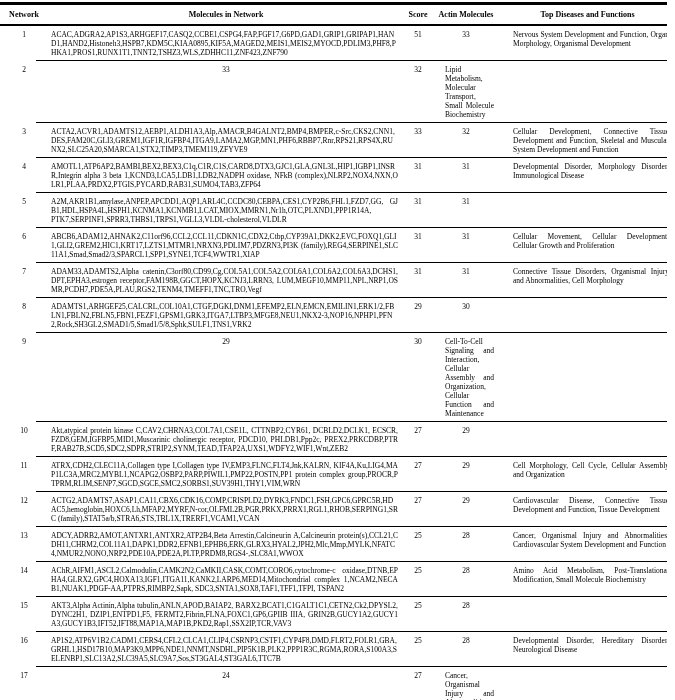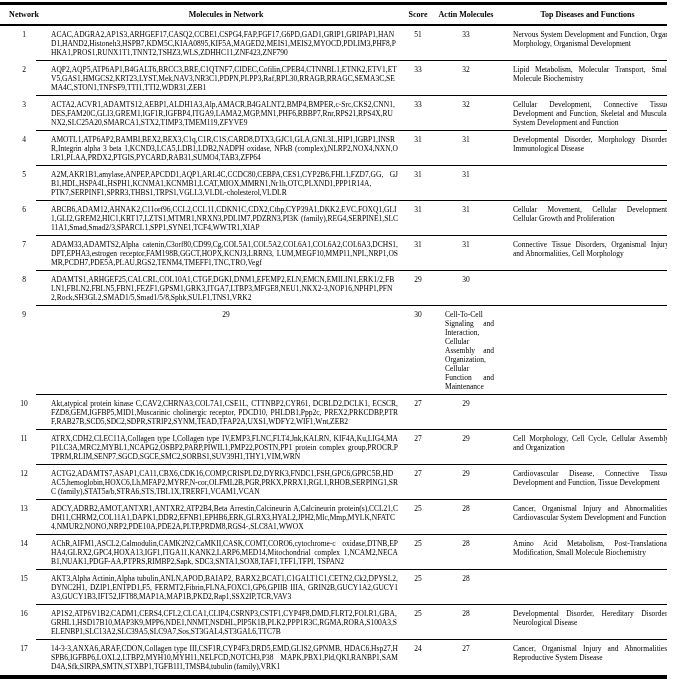--- a/index.html
+++ b/index.html
@@ -34,21 +34,20 @@
   <div class="row trow">
     <div class="c network">1</div>
     <div class="c molecules">ACAC,ADGRA2,AP1S3,ARHGEF17,CASQ2,CCBE1,CSPG4,FAP,FGF17,G6PD,GAD1,GRIP1,GRIPAP1,HAND1,HAND2,Histoneh3,HSPB7,KDM5C,KIAA0895,KIF5A,MAGED2,MEIS1,MEIS2,MYOCD,PDLIM3,PHF8,PHKA1,PROS1,RUNX1T1,TNNT2,TSHZ3,WLS,ZDHHC11,ZNF423,ZNF790</div>
     <div class="c score">51</div>
     <div class="c focus">33</div>
     <div class="c diseases">Nervous System Development and Function, Organ Morphology, Organismal Development</div>
   </div>
 
   <div class="row trow">
     <div class="c network">2</div>
-    <div class="c molecules">AQP2,AQP5,ATP6AP1,B4GALT6,BRCC3,BRE,C1QTNF7,CIDEC,Cofilin,CPEB4,CTNNBL1,ETNK2,ETV1,ETV5,GAS1,HMGCS2,KRT23,LYST,Mek,NAV3,NR3C1,PDPN,PLPP3,Raf,RPL30,RRAGB,RRAGC,SEMA3C,SEMA4C,STON1,TNFSF9,TTI1,TTI2,WDR31,ZEB1</div>
     <div class="c score">33</div>
     <div class="c focus">32</div>
     <div class="c diseases">Lipid Metabolism, Molecular Transport, Small Molecule Biochemistry</div>
   </div>
 
   <div class="row trow">
     <div class="c network">3</div>
     <div class="c molecules">ACTA2,ACVR1,ADAMTS12,AEBP1,ALDH1A3,Alp,AMACR,B4GALNT2,BMP4,BMPER,c-Src,CKS2,CNN1,DES,FAM20C,GLI3,GREM1,IGF1R,IGFBP4,ITGA9,LAMA2,MGP,MN1,PHF6,RBBP7,Rnr,RPS21,RPS4X,RUNX2,SLC25A20,SMARCA1,STX2,TIMP3,TMEM119,ZFYVE9</div>
     <div class="c score">33</div>
     <div class="c focus">32</div>
@@ -150,20 +149,19 @@
   <div class="row trow">
     <div class="c network">16</div>
     <div class="c molecules">AP1S2,ATP6V1B2,CADM1,CERS4,CFL2,CLCA1,CLIP4,CSRNP3,CSTF1,CYP4F8,DMD,FLRT2,FOLR1,GBA,GRHL1,HSD17B10,MAP3K9,MPP6,NDE1,NNMT,NSDHL,PIP5K1B,PLK2,PPP1R3C,RGMA,RORA,S100A3,SELENBP1,SLC13A2,SLC39A5,SLC9A7,Sos,ST3GAL4,ST3GAL6,TTC7B</div>
     <div class="c score">25</div>
     <div class="c focus">28</div>
     <div class="c diseases">Developmental Disorder, Hereditary Disorder, Neurological Disease</div>
   </div>
 
   <div class="row trow">
     <div class="c network">17</div>
-    <div class="c molecules">14-3-3,ANXA6,ARAF,CDON,Collagen type III,CSF1R,CYP4F3,DRD5,EMD,GLIS2,GPNMB, HDAC6,Hsp27,HSPB6,IGFBP6,LOXL2,LTBP2,MYH10,MYH11,NELFCD,NOTCH3,P38 MAPK,PBX1,Pld,QKI,RANBP1,SAMD4A,Sfk,SIRPA,SMTN,STXBP1,TGFB1I1,TMSB4,tubulin (family),VRK1</div>
     <div class="c score">24</div>
     <div class="c focus">27</div>
     <div class="c diseases">Cancer, Organismal Injury and Abnormalities, Reproductive System Disease</div>
   </div>
 </div>
   </div>
 </div>
 
 </body></html>

